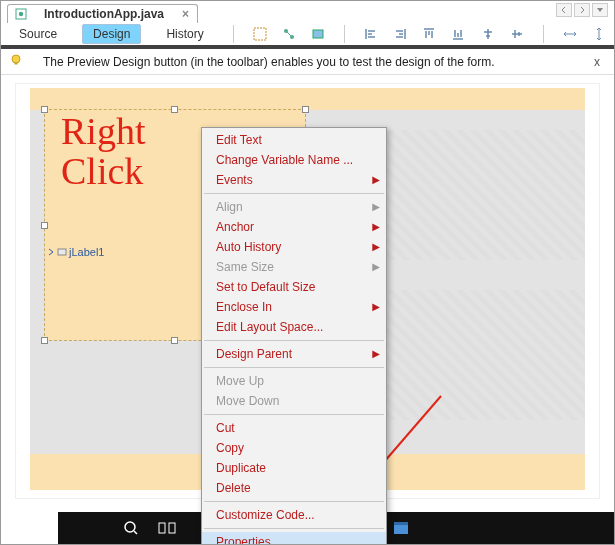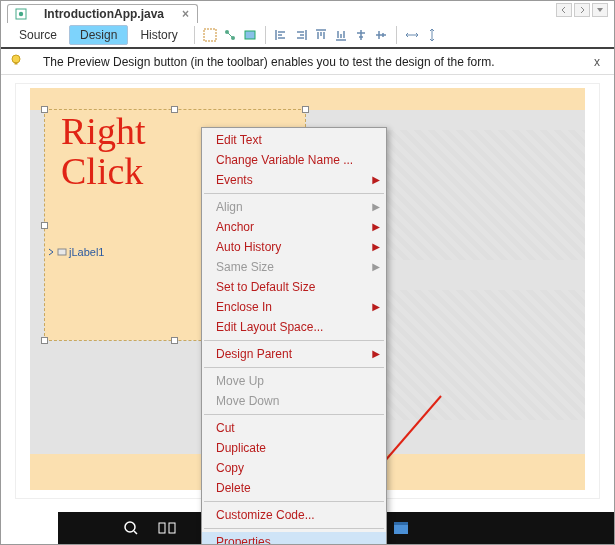--- a/index.html
+++ b/index.html
@@ -35,22 +35,23 @@
   }
   .file-tab .icon { width: 14px; height: 14px; display:flex; align-items:center; justify-content:center;}
   .file-tab .close { color: #888; padding: 0 2px; }
   .tabrow-right { position: absolute; right: 6px; top: 2px; display:flex; gap:2px; }
   .mini-btn { width: 16px; height: 14px; border: 1px solid #ccc; background:#f4f4f4; display:flex; align-items:center; justify-content:center; }
   .toolbar {
     display: flex;
     align-items: center;
     padding: 2px 8px;
     height: 26px;
-    border-bottom: 2px solid #404040;
-    gap: 2px;
+    border-bottom: 4px solid #404040;
+    gap: 15px;
+    justify-content: flex-end;
   }
   .mode-tab {
     padding: 2px 10px;
     color: #333;
   }
   .mode-tab.active {
     background: #7dd3fc;
     border: 1px solid #a9c3dc;
     border-radius: 2px;
   }
@@ -309,22 +310,22 @@
   <div class="cm-item">Set to Default Size</div>
   <div class="cm-item"><span>Enclose In</span><span class="sub">▶</span></div>
   <div class="cm-item">Edit Layout Space...</div>
   <div class="cm-sep"></div>
   <div class="cm-item"><span>Design Parent</span><span class="sub">▶</span></div>
   <div class="cm-sep"></div>
   <div class="cm-item disabled">Move Up</div>
   <div class="cm-item disabled">Move Down</div>
   <div class="cm-sep"></div>
   <div class="cm-item">Cut</div>
+  <div class="cm-item">Copy</div>
   <div class="cm-item">Duplicate</div>
-  <div class="cm-item">Copy</div>
   <div class="cm-item">Delete</div>
   <div class="cm-sep"></div>
   <div class="cm-item">Customize Code...</div>
   <div class="cm-sep"></div>
   <div class="cm-item hl">Properties</div>
 </div>
 
 <svg class="arrow-svg" style="top:390px;left:330px" width="120" height="130" viewBox="0 0 120 130">
   <path d="M110 5 L15 115" stroke="#e02415" stroke-width="2" fill="none"></path>
   <path d="M15 115 L28 104 L22 118 Z" fill="#e02415"></path>

